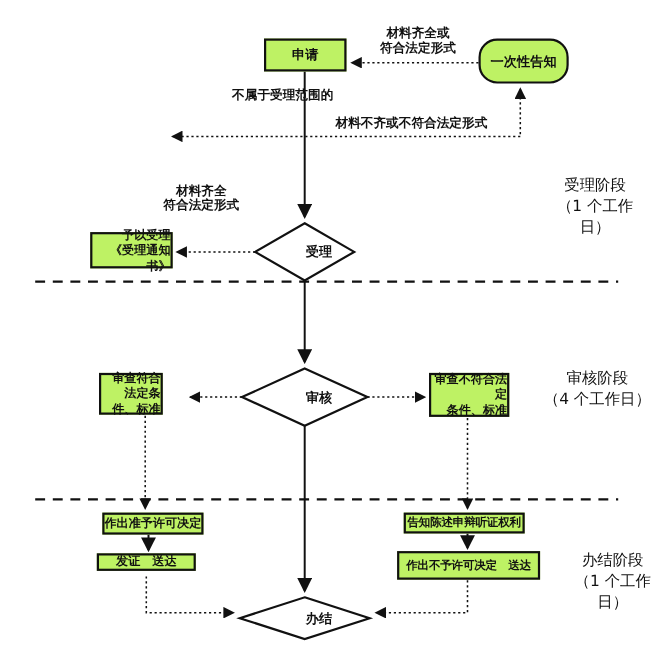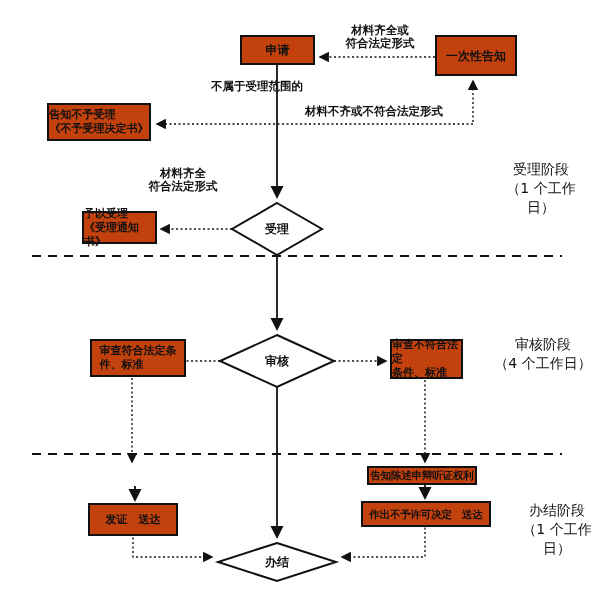--- a/index.html
+++ b/index.html
@@ -10,35 +10,35 @@
     height: 599px;
     background: #ffffff;
     font-family: "DejaVu Sans", sans-serif;
     color: #111111;
     overflow: hidden;
   }
   .layer { position: absolute; left: 0; top: 0; width: 605px; height: 599px; }
   .node {
     position: absolute;
     border: 2px solid #111111;
-    background: #c2410c;
+    background: #bef264;
     display: flex;
     align-items: center;
     justify-content: center;
-    text-align: left;
+    text-align: right;
     font-weight: 700;
     font-size: 11px;
     line-height: 14px;
     white-space: pre-line;
   }
   .node.big { font-size: 12px; }
   .node.tight { font-size: 10.5px; letter-spacing: -0.2px; }
   .dlabel {
     position: absolute;
-    text-align: center;
+    text-align: right;
     font-weight: 700;
     font-size: 12px;
     line-height: 14px;
   }
   .flabel {
     position: absolute;
     text-align: center;
     font-weight: 700;
     font-size: 11.5px;
     line-height: 13px;
@@ -93,36 +93,35 @@
 
     <g stroke="#111111" stroke-width="2" fill="#ffffff">
       <polygon points="277,203 322,229 277,255 232,229"></polygon>
       <polygon points="277,335 334,361 277,387 220,361"></polygon>
       <polygon points="277,543 336,562 277,581 218,562"></polygon>
     </g>
   </svg>
 
   <div class="node big" style="left:240px; top:35px; width:75px; height:30px;">申请</div>
 
-  <div class="node big" style="left:435px; top:35px; width:82px; height:41px;">一次性告知</div>
+  <div class="node big" style="left:435px; top:35px; width:82px; height:41px;border-radius:17px;">一次性告知</div>
 
-  <div class="node" style="left:47px; top:103px; width:104px; height:38px;">告知不予受理
-《不予受理决定书》</div>
 
   <div class="node" style="left:82px; top:211px; width:75px; height:33px;">予以受理
 《受理通知书》</div>
 
-  <div class="node" style="left:90px; top:339px; width:96px; height:38px;">审查符合法定条
+  <div class="node" style="left:90px; top:339px; width:58px; height:38px;">审查符合法定条
 件、标准</div>
 
   <div class="node" style="left:390px; top:339px; width:73px; height:40px;">审查不符合法定
 条件、标准</div>
 
+  <div class="node" style="left:93px; top:466px; width:92px; height:20px;">作出准予许可决定</div>
 
-  <div class="node" style="left:88px; top:503px; width:90px; height:33px;">发证　送达</div>
+  <div class="node" style="left:88px; top:503px; width:90px; height:16px;">发证　送达</div>
 
   <div class="node tight" style="left:367px; top:466px; width:110px; height:19px;font-family:Liberation Mono, monospace;">告知陈述申辩听证权利</div>
 
   <div class="node tight" style="left:361px; top:501px; width:130px; height:26px;">作出不予许可决定　送达</div>
 
   <div class="dlabel" style="left:252px; top:222px; width:50px;">受理</div>
   <div class="dlabel" style="left:252px; top:354px; width:50px;">审核</div>
   <div class="dlabel" style="left:252px; top:555px; width:50px;">办结</div>
 
   <div class="flabel" style="left:338px; top:24px; width:84px;">材料齐全或

